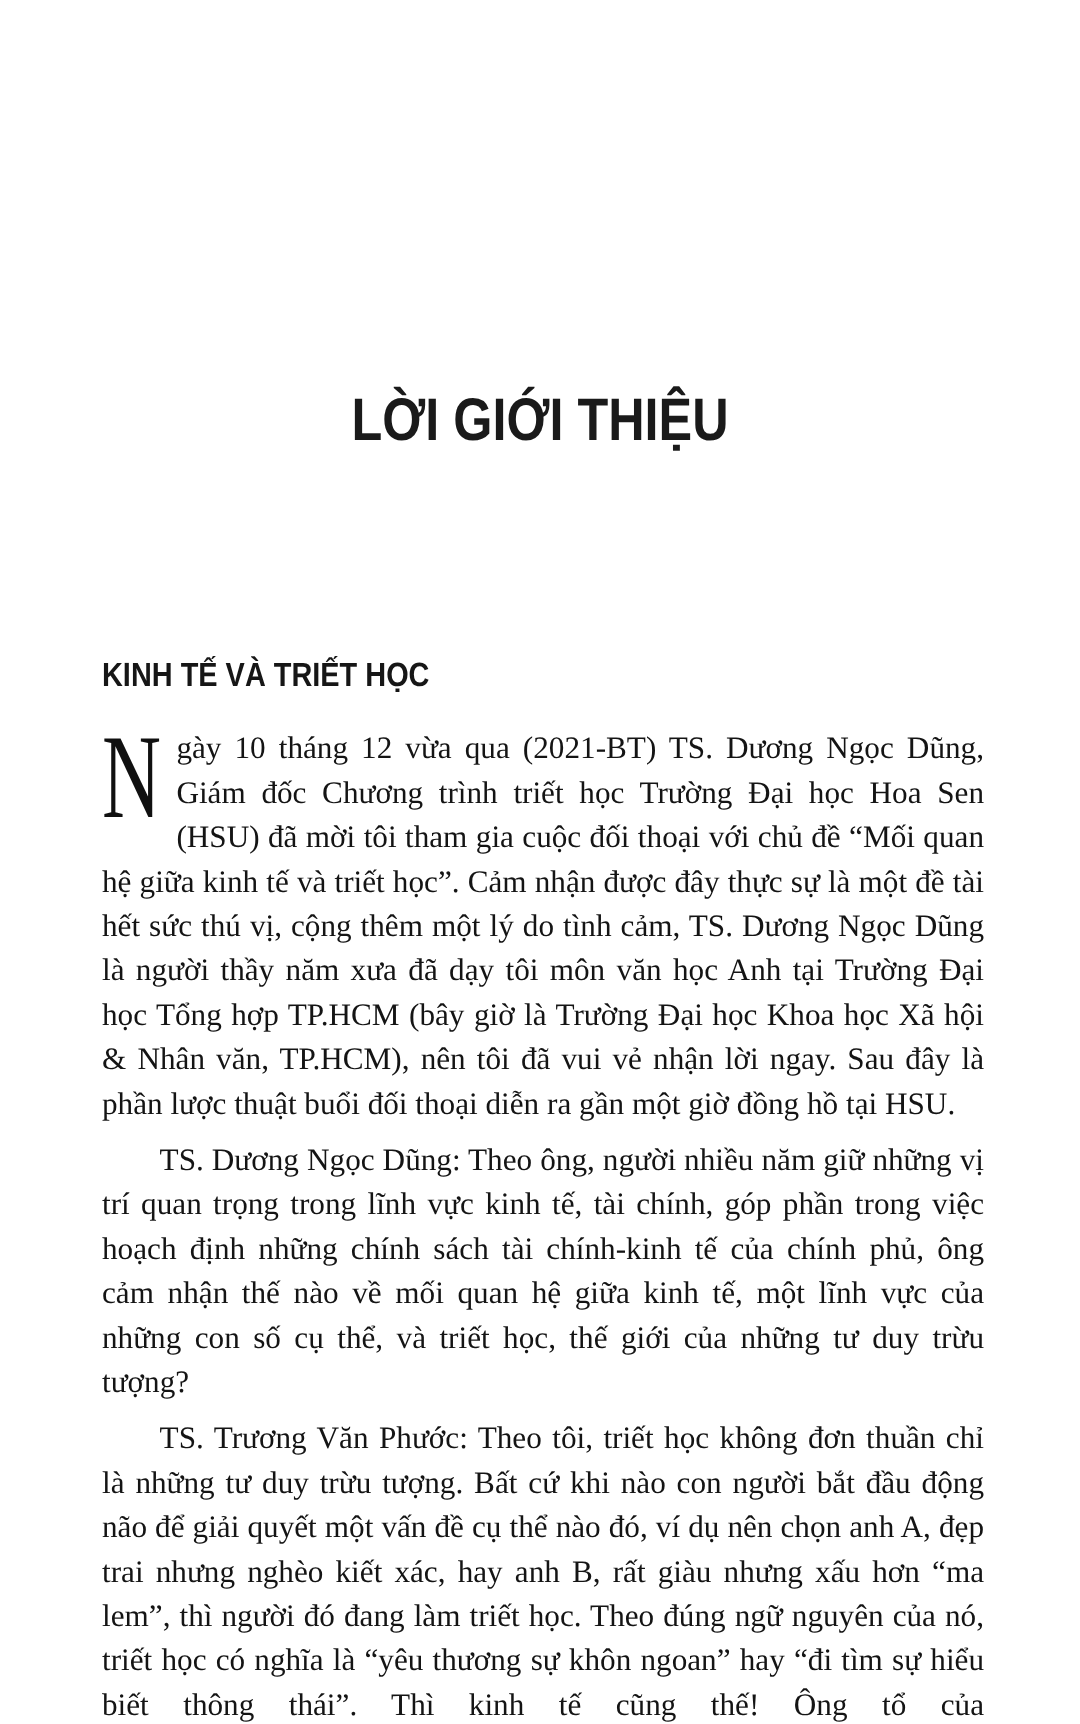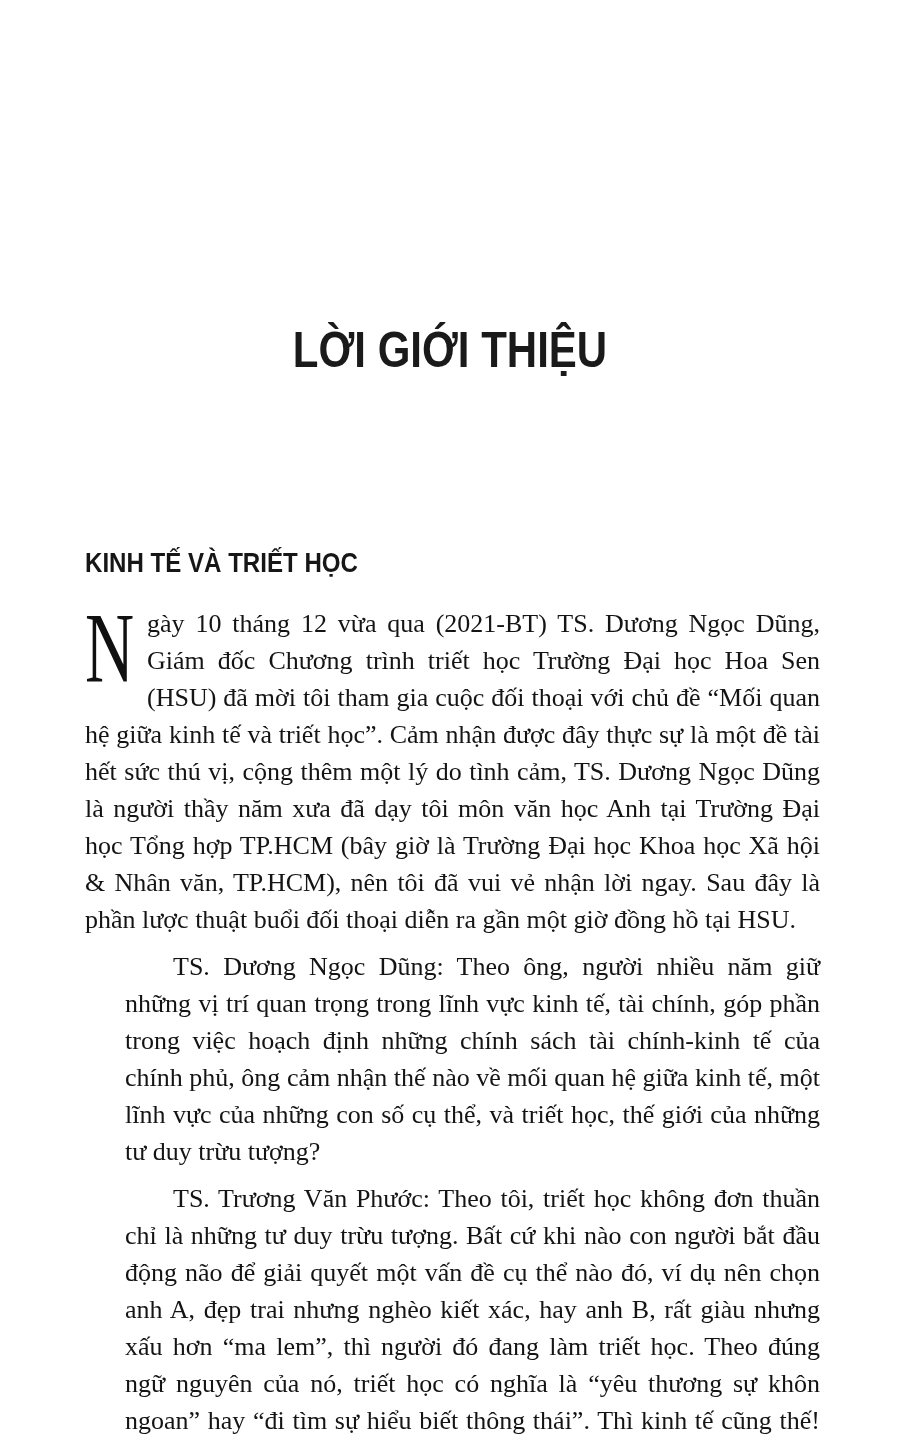--- a/index.html
+++ b/index.html
@@ -39,21 +39,21 @@
   .body-text{
     margin:27px 80px 0 85px; 
   }
   .body-text p{
     margin:0 0 10px 0;
     font-size:26px;
     line-height:37px;
     text-align:justify;
     color:#141414;
   }
-  .body-text p.indent{text-indent:48px;margin-left:40px;}
+  .body-text p.indent{text-indent:48px;}
   .body-text p.fill-last{text-align-last:justify;}
 
   .dropcap{
     float:left;
     font-size:100px;
     line-height:78px;
     height:76px;
     width:52px;
     margin:4px 10px 0 0;
     transform:scaleX(0.68);

